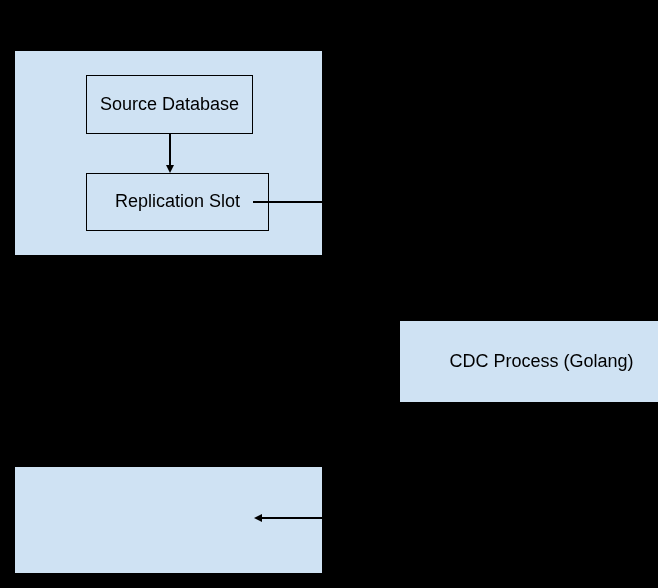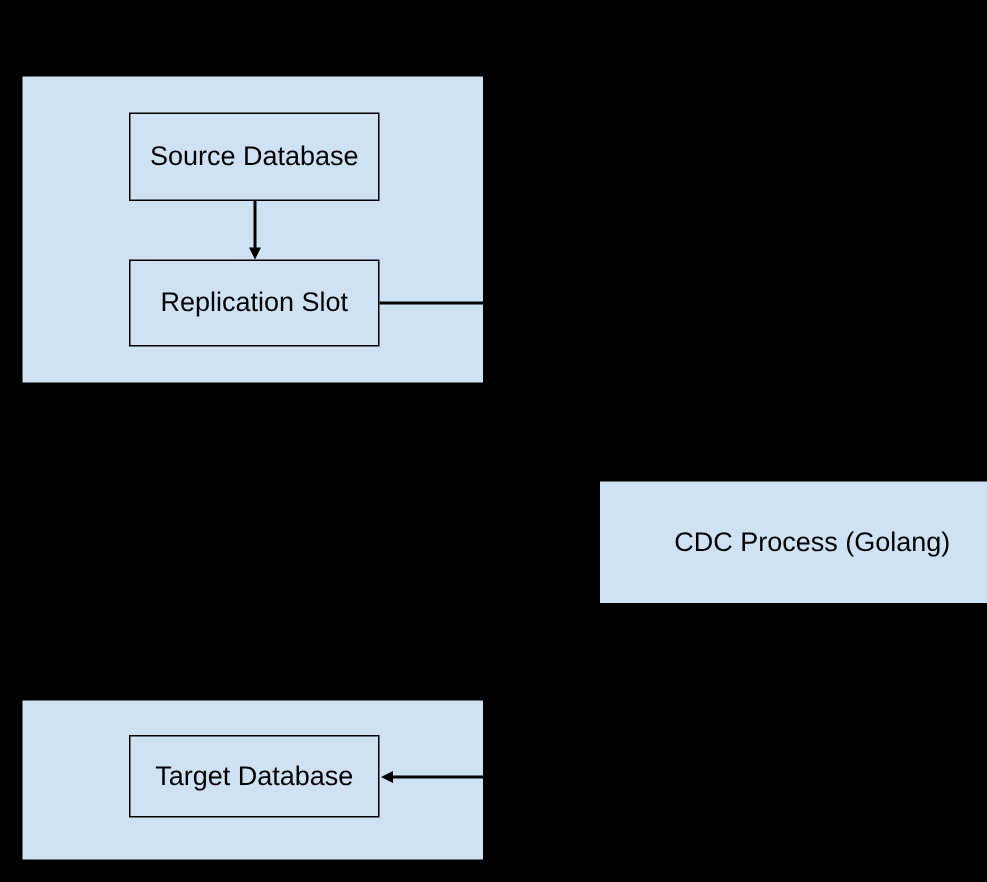--- a/index.html
+++ b/index.html
@@ -30,21 +30,21 @@
     box-sizing: border-box;
     display: flex;
     align-items: center;
     justify-content: center;
     font-size: 18px;
     line-height: 1.2;
     text-align: left;
     white-space: nowrap;
   }
   .node.source      { left: 86px;  top: 75px;  width: 167px; height: 59px; }
-  .node.repslot     { left: 86px;  top: 173px; width: 167px; height: 58px; }
+  .node.repslot     { left: 86px;  top: 173px; width: 183px; height: 58px; }
   .node.target      { left: 86px;  top: 490px; width: 167px; height: 55px; }
   .node.cdc {
     left: 400px; top: 321px; width: 283px; height: 81px;
     border: none;
   }
 
   .connector {
     position: absolute;
     background: #000000;
   }
@@ -92,17 +92,14 @@
 
   <div class="connector h-slot-out"></div>
 
   <div class="node cdc">
     <span>CDC Process (Golang)</span>
   </div>
 
   <div class="connector h-target-in"></div>
   <div class="arrowhead left"></div>
 
-  <div class="node target">
-    <span>Target Database</span>
-  </div>
 
 </div>
 
 </body></html>

